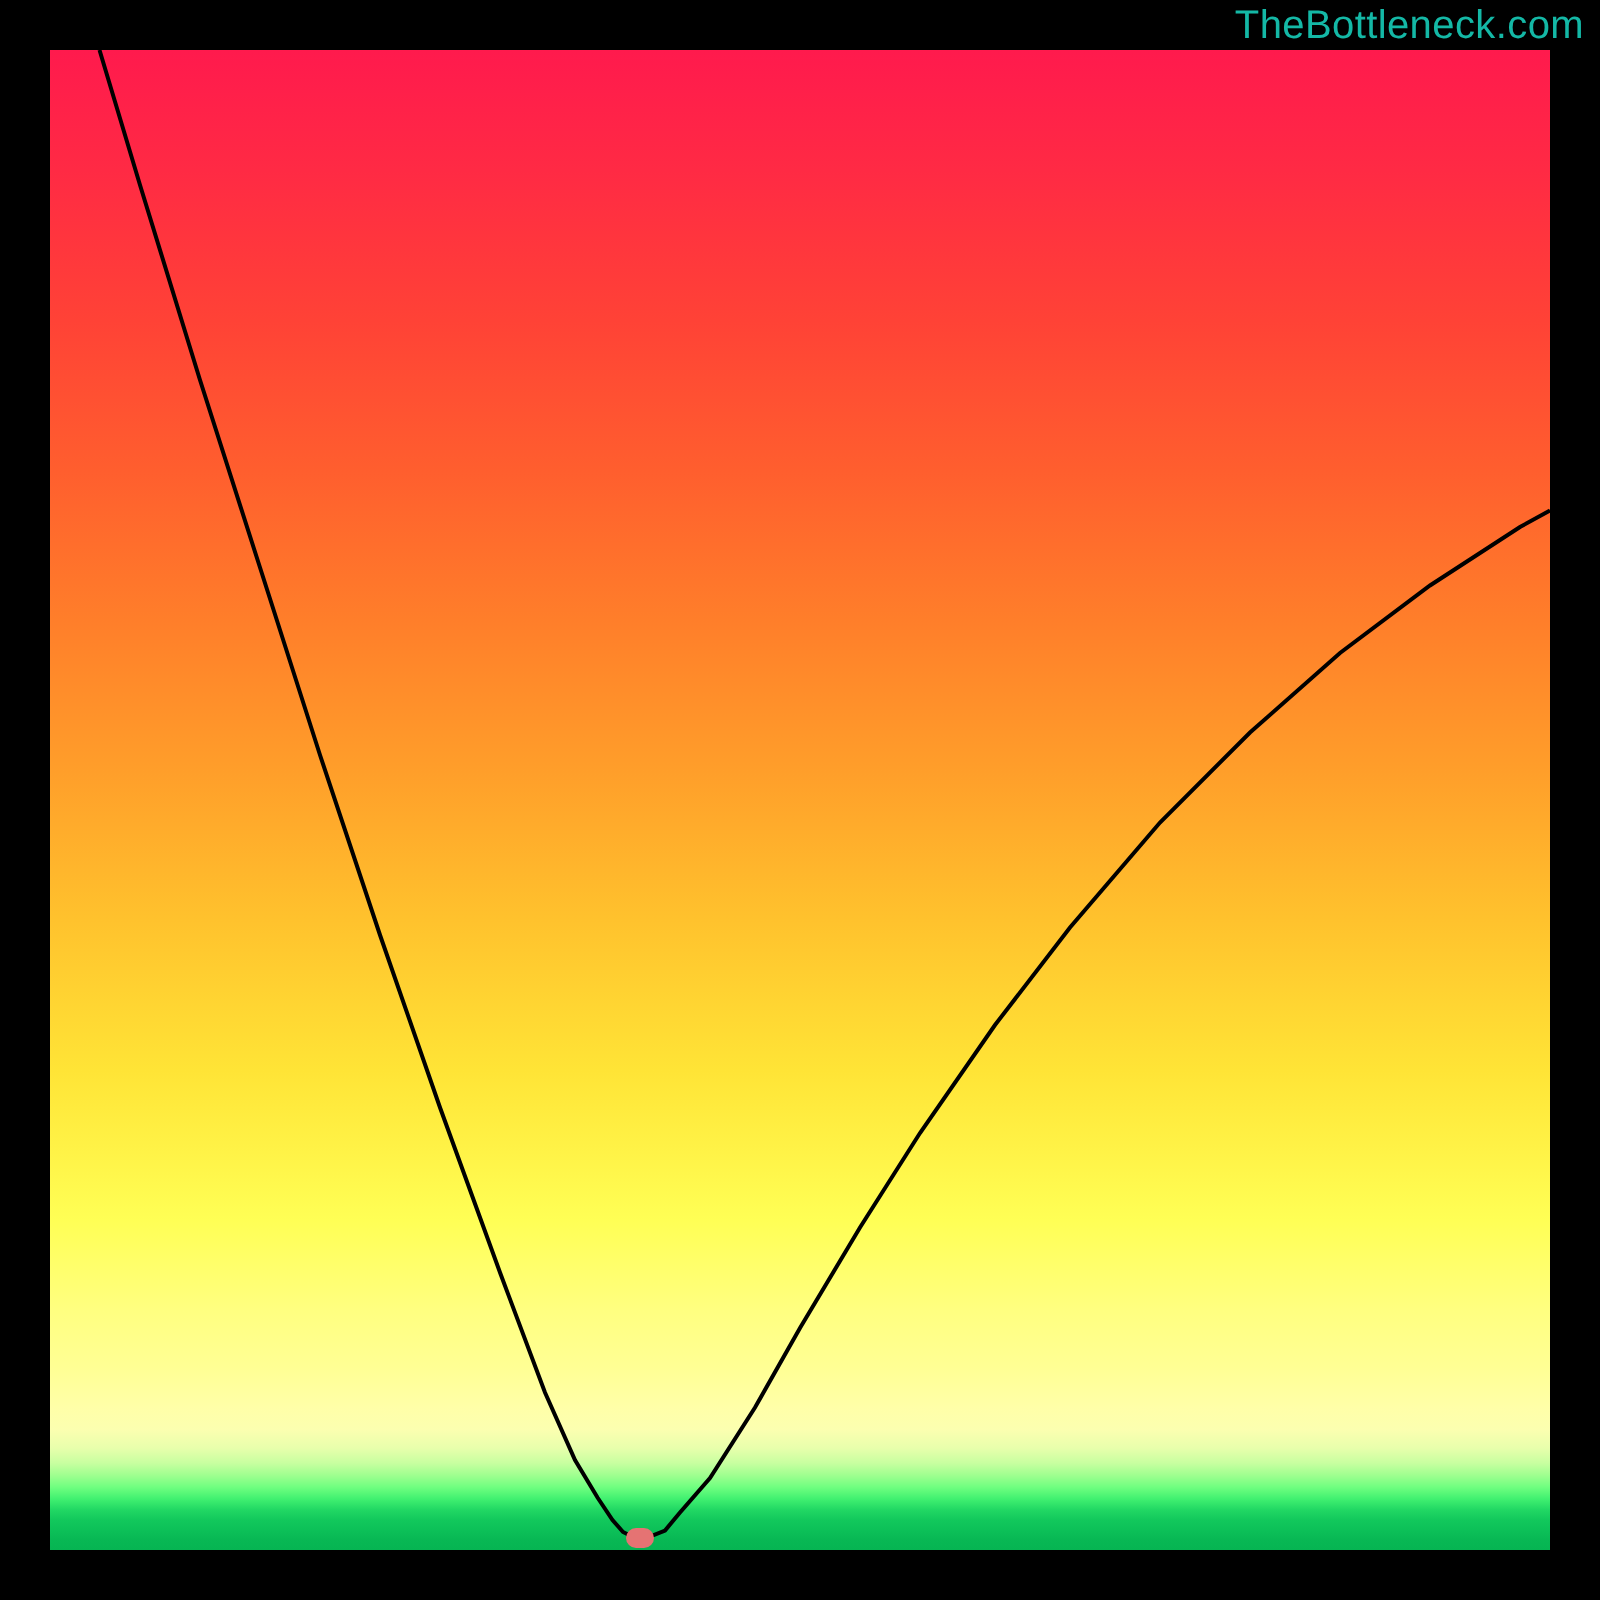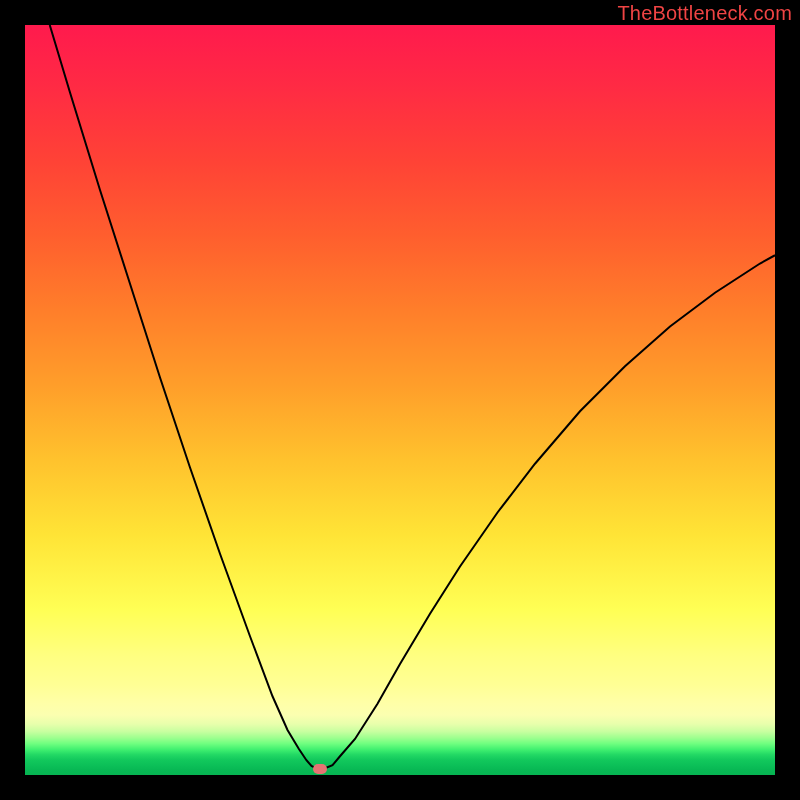--- a/index.html
+++ b/index.html
@@ -58,21 +58,21 @@
     width: 750px;
     height: 750px;
     overflow: visible;
   }
   .watermark {
     position: absolute;
     top: 2px;
     right: 8px;
     font-size: 20px;
     font-weight: 500;
-    color: #ef4444;
+    color: #14b8a6;
     letter-spacing: 0.2px;
     user-select: none;
   }
   .marker {
     position: absolute;
     width: 14px;
     height: 10px;
     border-radius: 5px;
     background: #e57373;
     transform: translate(-50%, -50%);

